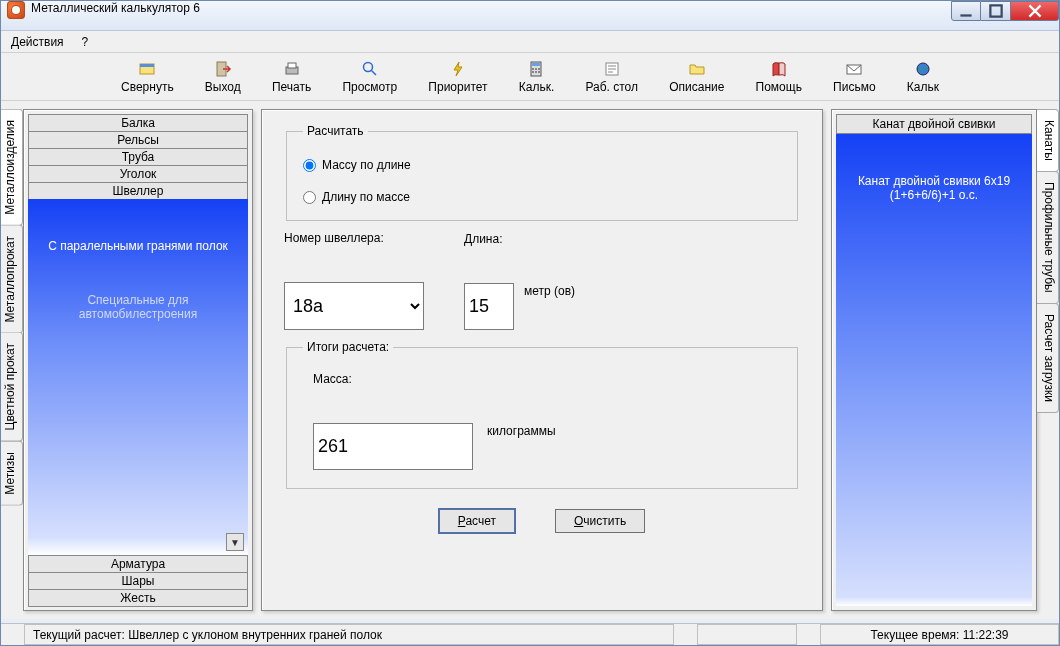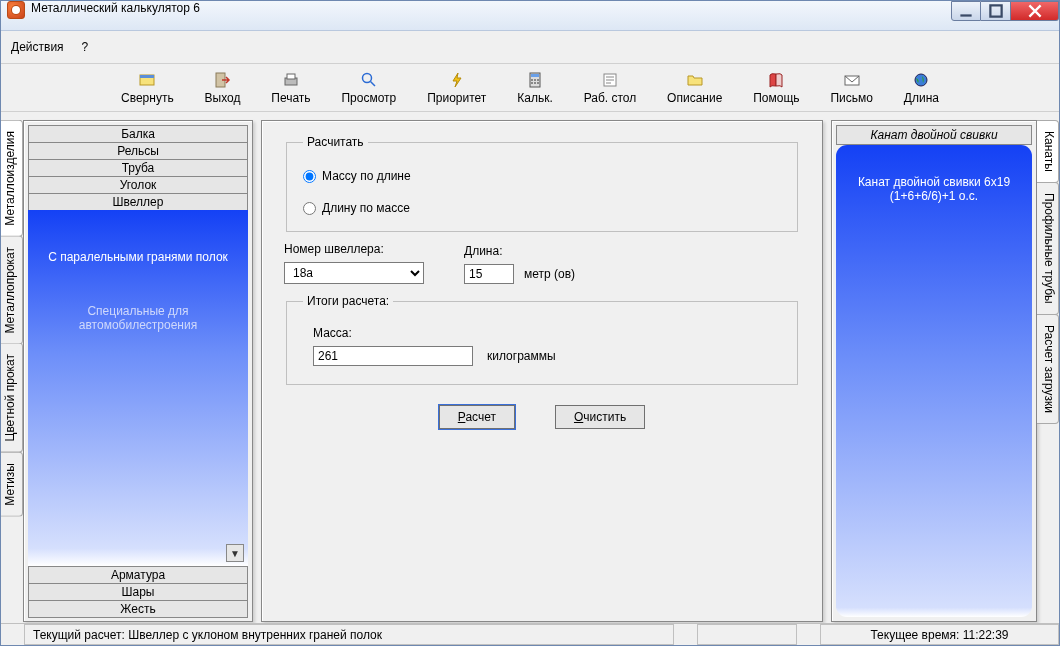--- a/index.html
+++ b/index.html
@@ -58,21 +58,21 @@
   .winbtn.close {
     background: linear-gradient(#f06767, #d12a2a);
     color: #fff; width: 48px;
     border-radius: 0 0 3px 0;
   }
   .menubar {
     height: 22px;
     background: #f0f0f0;
     border-bottom: 1px solid #d0d0d0;
     display: flex; align-items: center;
-    padding: 16px 6px; gap: 10px;
+    padding: 5px 6px; gap: 10px;
   }
   .menubar span { padding: 2px 4px; }
   .toolbar {
     height: 48px;
     background: #f0f0f0;
     display: flex;
     align-items: center;
     padding: 2px 120px 2px 120px;
     gap: 12px;
     border-bottom: 1px solid #d0d0d0;
@@ -158,24 +158,25 @@
   fieldset {
     border: 1px solid #c0c0c0;
     padding: 12px 16px;
   }
   legend { padding: 0 4px; }
   .radio-row { display: flex; align-items: center; gap: 6px; margin: 8px 0 18px 0;}
   .radio-row input { margin: 0; }
   .form-row { display: flex; gap: 40px; align-items: flex-end; }
   .form-col { display: flex; flex-direction: column; gap: 6px; }
   select, input[type=text] {
-    font-family: inherit; font-size: 12px;
+    font-family: inherit; font-size: 18px;
     border: 1px solid #7a7a7a;
-    padding: 2px 4px;
+    padding: 12px 4px;
     background: #fff;
+    margin-top: 31px;
   }
   .btn-row { display: flex; gap: 40px; justify-content: center; margin-top: 10px;}
   button.act {
     padding: 4px 18px;
     border: 1px solid #707070;
     background: #e6e6e6;
     font-family: inherit; font-size: 12px;
   }
   button.act.primary { box-shadow: 0 0 0 1px #3a6fd8; }
   .right-panel {
@@ -184,30 +185,29 @@
     border: 1px solid #888;
     background: #f0f0f0;
     box-shadow: inset 1px 1px 0 #fff, 2px 2px 3px rgba(0,0,0,0.15);
     padding: 4px;
     display: flex; flex-direction: column;
   }
   .right-header {
     height: 20px;
     border: 1px solid #888;
     background: #e6e6e6;
-    display: flex; align-items: center; justify-content: center; font-style: italic;
+    display: flex; align-items: center; justify-content: center;
   }
   .right-blue {
     flex: 1;
     background: linear-gradient(#1441f5, #6c8ef9 45%, #d5dffd 98%, #fff);
     color: #fff;
     display: flex; flex-direction: column; align-items: center;
-    padding-top: 30px;
+    padding-top: 40px;
     text-align: center;
-    border-radius: 11px;
   }
   .vtabs-right {
     width: 22px;
     display: flex; flex-direction: column;
     padding-top: 8px;
   }
   .vtab-r {
     writing-mode: vertical-rl;
     padding: 10px 2px;
     border: 1px solid #aaa;
@@ -341,21 +341,21 @@
           <rect x="2" y="5" width="14" height="9" fill="#fff" stroke="#666"></rect>
           <path d="M2 5 L9 11 L16 5" fill="none" stroke="#666"></path>
         </svg>
       <span>Письмо</span>
     </div>
     <div class="tbtn">
       <svg class="ticon" viewBox="0 0 18 18">
           <circle cx="9" cy="9" r="6" fill="#3b7ed8" stroke="#225"></circle>
           <path d="M4 7 Q8 9 6 12 M10 5 Q13 8 11 12" fill="#2e9e3e" stroke="none"></path>
         </svg>
-      <span>Длина</span>
+      <span>Кальк</span>
     </div>
   </div>
 
   <div class="content">
 
     <div class="vtabs-left">
       <div class="vtab active">Металлоизделия</div>
       <div class="vtab">Металлопрокат</div>
       <div class="vtab">Цветной прокат</div>
       <div class="vtab">Метизы</div>

